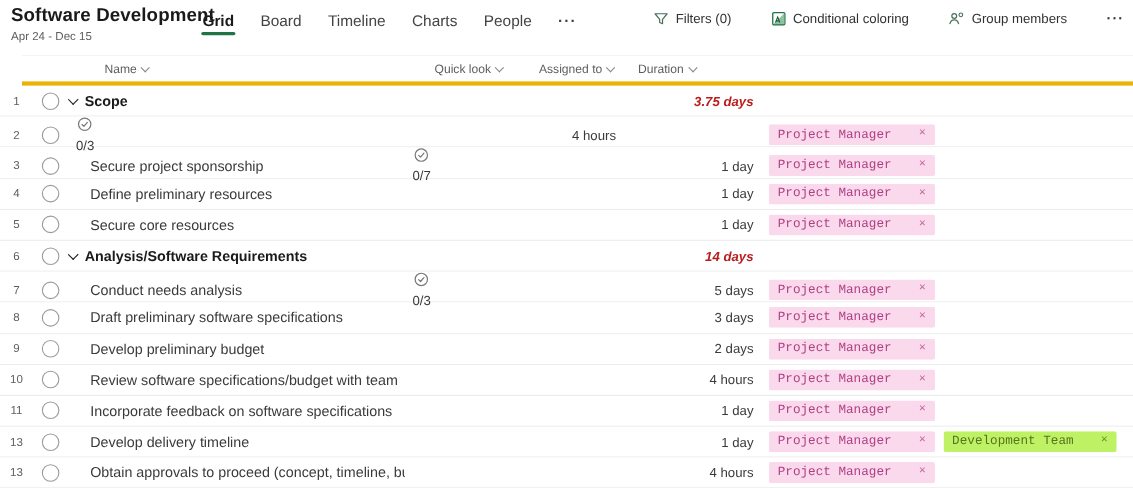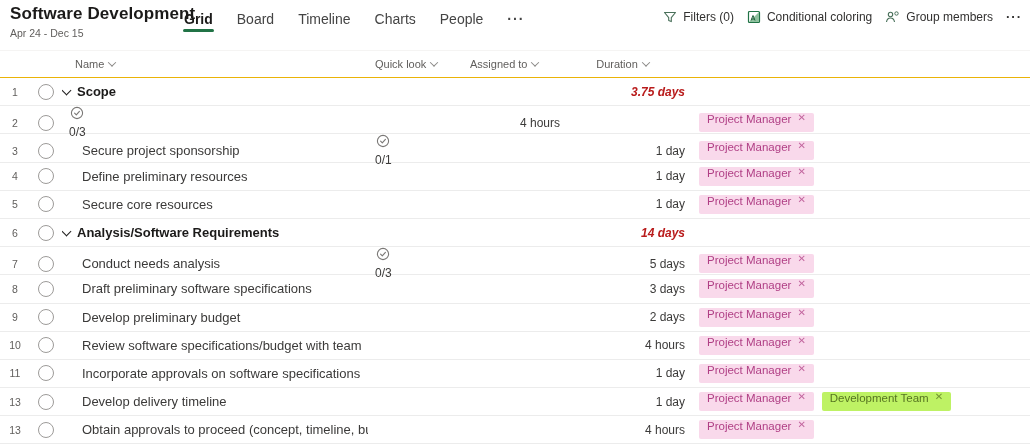--- a/index.html
+++ b/index.html
@@ -12,35 +12,35 @@
   .proj-title { font-size:17px; font-weight:bold; color:#1b1a19; letter-spacing:.1px; }
   .date-range { font-size:10.5px; color:#605e5c; margin-top:3px; }
 
   .tabs { position:absolute; left:183px; top:0; display:flex; gap:22px; height:36px; align-items:flex-end; }
   .tab { font-size:14px; color:#444; padding:0 1px 9px 1px; position:relative; cursor:pointer; white-space:nowrap; }
   .tab.active { font-weight:bold; color:#1b1a19; }
   .tab.active::after { content:""; position:absolute; left:0; right:0; bottom:4px; height:3px;
     border-radius:2px; background:var(--accent,#217346); }
   .tab.overflow { letter-spacing:1px; color:#444; font-weight:bold; }
 
-  .toolbar { position:absolute; right:8px; top:9px; display:flex; gap:13px; align-items:center; font-size:12px; color:#323130; }
+  .toolbar { position:absolute; right:8px; top:9px; display:flex; gap:36px; align-items:center; font-size:12px; color:#323130; }
   .tool-item { display:flex; align-items:center; gap:6px; cursor:pointer; white-space:nowrap; }
   .tool-item svg { display:block; }
   .toolbar-overflow { font-size:13px; font-weight:bold; letter-spacing:1px; color:#323130; cursor:pointer; }
 
   
   .grid { position:absolute; top:50px; left:0; right:0; }
   .grid-row { display:grid; grid-template-columns:30px 32px 306px 95px 97px 125px 14px 1fr;
     align-items:center; height:28.2px; border-bottom:1px solid #ececec; background:#fff; }
-  .grid-head { height:28px; border-top:1px solid #f5f4f3; border-bottom:1px solid #eab308; }
+  .grid-head { height:28px; border-top:1px solid #f5f4f3; border-bottom:4px solid #eab308;margin-left:20px; }
   .head-cell { display:flex; align-items:center; gap:5px; font-size:11px; color:#605e5c; cursor:pointer; }
   .hc-name { padding-left:13px; }
   .hc-quicklook { padding-left:7px; }
   .hc-assigned { padding-left:7px; }
-  .hc-duration { justify-content:center; }
+  .hc-duration { justify-content:flex-start; }
   .hc-labels { grid-column:8; padding-left:4px; }
 
   .chev { width:6px; height:6px; border-right:1.4px solid #8a8886; border-bottom:1.4px solid #8a8886;
     transform:rotate(45deg) translate(-1px,-1px); display:inline-block; }
 
   .cell-num { font-size:10.5px; color:#605e5c; text-align:center; }
   .cell-check { display:flex; justify-content:center; }
   .task-circle { width:16px; height:16px; border:1.2px solid #9d9b99; border-radius:50%; background:#fff; cursor:pointer; }
 
   .cell-name { display:flex; align-items:center; font-size:13px; color:#3b3a39; padding-left:20px; overflow:hidden; white-space:nowrap; }
@@ -49,22 +49,22 @@
   .grid-row.group .cell-name { padding-left:0; font-weight:bold; color:#1b1a19; }
   .grid-row.group .expander { display:inline-block; }
 
   .cell-quicklook { display:flex; align-items:center; gap:5px; padding-left:7px; font-size:12px; color:#3b3a39; }
   .ql-wrap { display:flex; align-items:center; gap:5px;flex-direction:column; }
 
   .cell-duration { font-size:12px; color:#3b3a39; text-align:right; white-space:nowrap; }
   .grid-row.group .cell-duration { font-weight:bold; color:#b91c1c;font-style:italic; }
 
   .cell-labels { grid-column:8; display:flex; align-items:center; gap:8px; overflow:hidden; }
-  .chip { display:inline-flex; align-items:flex-start; gap:6px; height:19px; padding:0 8px 1px 8px;
-    border-radius:2px; font-size:11.5px; white-space:nowrap; cursor:pointer; }
+  .chip { display:inline-flex; align-items:center; gap:25px; height:19px; padding:0 8px 1px 8px;
+    border-radius:2px; font-size:11.5px; white-space:nowrap; cursor:pointer;font-family:Liberation Mono, monospace; }
   .chip .chip-x { font-size:10px; line-height:1; opacity:.75; cursor:pointer; }
 </style>
 </head>
 <body>
 
 <div class="app-header">
   <div class="title-block">
     <div class="proj-title">Software Development</div>
     <div class="date-range">Apr 24 - Dec 15</div>
   </div>
@@ -187,21 +187,21 @@
       <span>Secure project sponsorship</span>
     </div>
     <div class="cell-quicklook">
       <span class="ql-wrap">
         <span style="display:flex;">
           <svg width="14" height="14" viewBox="0 0 14 14">
                 <circle cx="7" cy="7" r="5.6" fill="none" stroke="#7a7876" stroke-width="1.1"></circle>
                 <path d="M4.6 7.2l1.7 1.7 3.1-3.6" fill="none" stroke="#7a7876" stroke-width="1.1" stroke-linecap="round" stroke-linejoin="round"></path>
               </svg>
         </span>
-        <span>0/1</span>
+        <span>0/7</span>
       </span>
     </div>
     <div class="cell-assigned"></div>
     <div class="cell-duration">1 day</div>
     <div></div>
     <div class="cell-labels">
           <span class="chip" style="background: rgb(249, 217, 235); color: rgb(176, 63, 133);">
             <span>Project Manager</span>
             <span class="chip-x">✕</span>
           </span>
@@ -364,21 +364,21 @@
           </span>
         </div>
   </div>
       <div class="grid-row">
     <div class="cell-num">11</div>
     <div class="cell-check">
       <div class="task-circle"></div>
     </div>
     <div class="cell-name">
 
-      <span>Incorporate approvals on software specifications</span>
+      <span>Incorporate feedback on software specifications</span>
     </div>
     <div class="cell-quicklook">
       
     </div>
     <div class="cell-assigned"></div>
     <div class="cell-duration">1 day</div>
     <div></div>
     <div class="cell-labels">
           <span class="chip" style="background: rgb(249, 217, 235); color: rgb(176, 63, 133);">
             <span>Project Manager</span>

